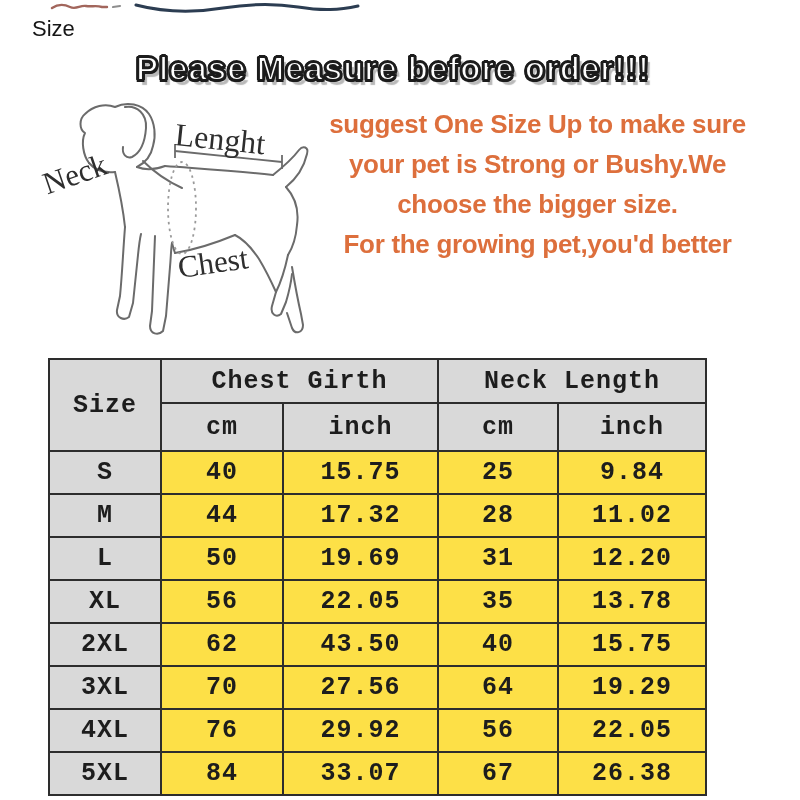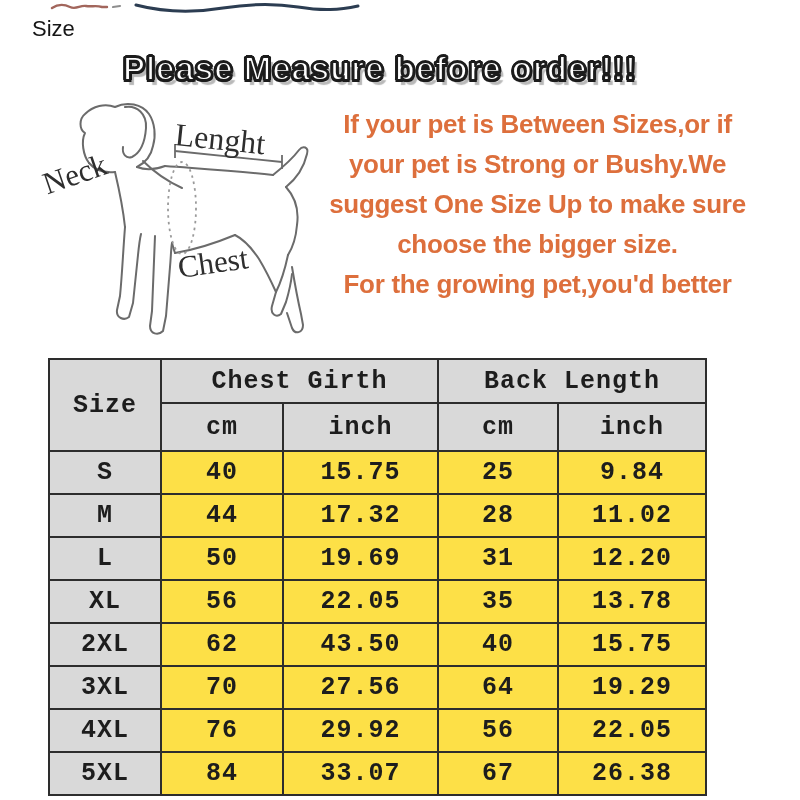--- a/index.html
+++ b/index.html
@@ -4,21 +4,21 @@
 <style>
   html,body{margin:0;padding:0;background:#fff;}
   #page{position:relative;width:800px;height:800px;background:#ffffff;overflow:hidden;
         font-family:"Liberation Sans",sans-serif;padding-left:44px;}
 
   .deco{position:absolute;}
 
   #size-section-label{position:absolute;left:32px;top:16px;font-size:22px;color:#161616;
         letter-spacing:0;font-family:"Liberation Sans",sans-serif;}
 
-  #page-title{position:absolute;left:70px;top:50px;width:620px;margin:0;text-align:center;
+  #page-title{position:absolute;left:83px;top:50px;width:620px;margin:0;text-align:center;
         font-family:"Liberation Sans",sans-serif;font-weight:bold;font-size:33px;letter-spacing:1px;
         color:#ffffff;-webkit-text-stroke:2px #1c1c1c;
         text-shadow:2px 0 0 #1c1c1c,-2px 0 0 #1c1c1c,0 2px 0 #1c1c1c,0 -2px 0 #1c1c1c,
                     1.5px 1.5px 0 #1c1c1c,-1.5px -1.5px 0 #1c1c1c,1.5px -1.5px 0 #1c1c1c,-1.5px 1.5px 0 #1c1c1c,
                     4px 5px 1px rgba(125,125,125,.55);}
 
   #dog-figure{position:absolute;left:35px;top:95px;width:300px;height:255px;}
   #dog-figure svg{position:absolute;left:0;top:0;}
   .dog-label{position:absolute;font-family:"Liberation Serif",serif;color:#2e2e2e;white-space:nowrap;}
   #length-label{left:140px;top:21px;font-size:32px;transform:rotate(6deg);transform-origin:left center;}
@@ -96,40 +96,39 @@
         <path d="M140 49 L140 63"></path>
         <path d="M247 60 L247 74"></path>
       </g>
     </svg>
     <span id="length-label" class="dog-label">Lenght</span>
     <span id="neck-label" class="dog-label">Neck</span>
     <span id="chest-label" class="dog-label">Chest</span>
   </div>
 
   <div id="measure-note" style="color: rgb(221, 111, 60);">
-    <div>If your pet is Between Sizes,or if</div>
+    <div>suggest One Size Up to make sure</div>
     <div>your pet is Strong or Bushy.We</div>
-    <div>suggest One Size Up to make sure</div>
     <div>choose the bigger size.</div>
     <div>For the growing pet,you'd better</div>
   </div>
 
   <table id="size-table">
     <colgroup>
       <col style="width:112px">
         <col style="width:122px">
         <col style="width:155px">
       <col style="width:120px">
         <col style="width:148px">
     </colgroup>
     <tbody>
         <tr class="hrow1">
       <th rowspan="2">Size</th>
       <th colspan="2">Chest Girth</th>
-      <th colspan="2">Back Length</th>
+      <th colspan="2">Neck Length</th>
     </tr>
     <tr class="hrow2">
       <th>cm</th>
       <th>inch</th>
       <th>cm</th>
       <th>inch</th>
     </tr>
     <tr class="drow">
       <th>S</th>
       <td>40</td>

